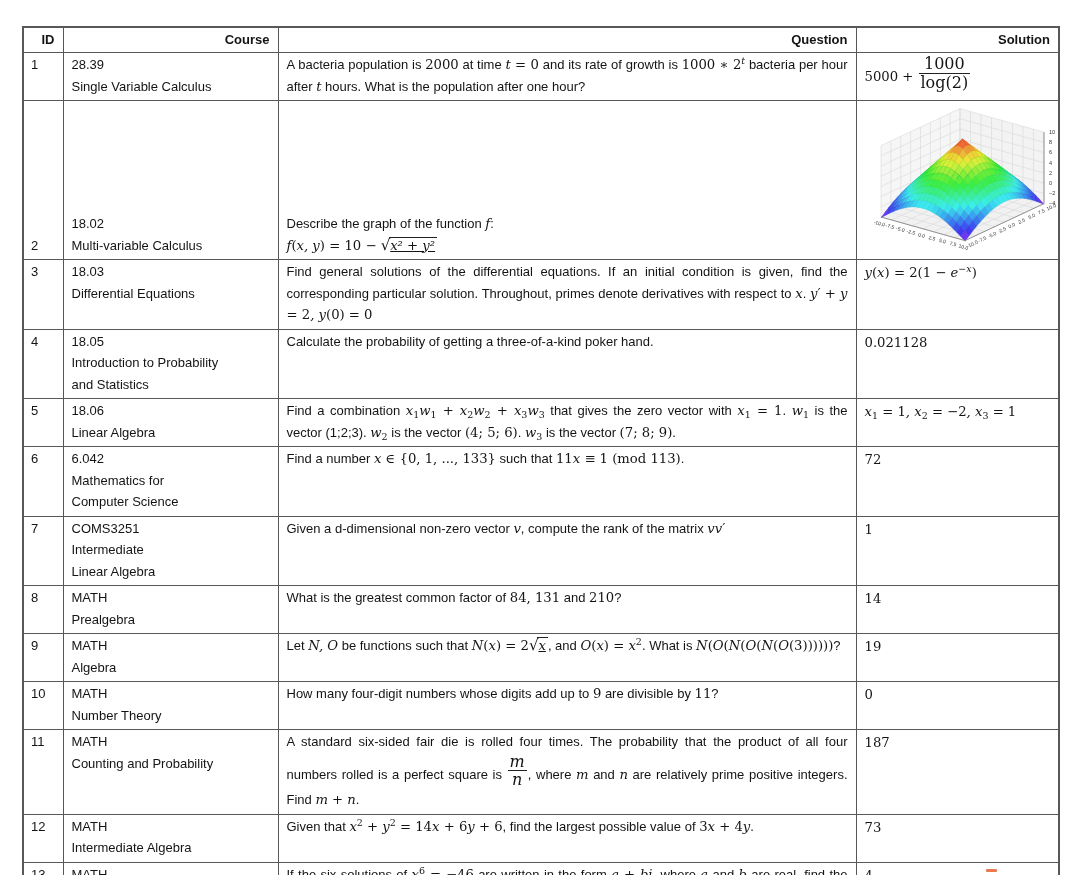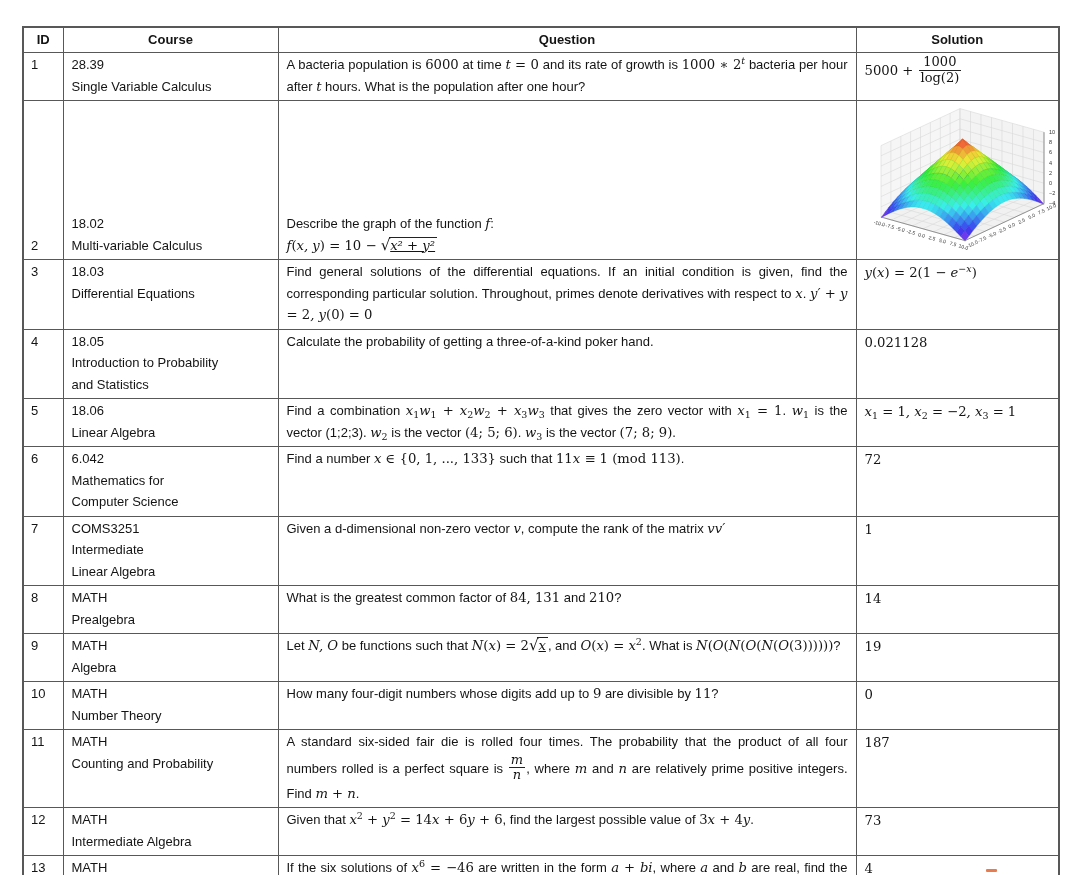--- a/index.html
+++ b/index.html
@@ -4,21 +4,21 @@
 <style>
   html,body{margin:0;padding:0;}
   body{
     width:1080px;height:875px;background:#ffffff;position:relative;overflow:hidden;
     font-family:"Liberation Sans",sans-serif;color:#141414;
   }
   .tablewrap{position:absolute;left:22px;top:26px;}
   table{border-collapse:collapse;width:1036px;table-layout:fixed;border:2px solid #585858;}
   th,td{border:1px solid #585858;}
   th{
-    font-size:13px;font-weight:bold;text-align:center;
+    font-size:13px;font-weight:bold;text-align:right;
     padding:3px 8px 4px 8px;line-height:17px;
   }
   td{
     vertical-align:top;font-size:13px;line-height:21.5px;
     padding:1px 8px 3px 8px;
   }
   td.idcell{padding-left:7px;}
   td.course{white-space:pre-line;}
   td.question{text-align:justify;}
   td.solution{padding-top:2px;}
@@ -26,21 +26,21 @@
   td.plotcell{padding:2px 2px 4px 4px;}
   td.plotcell svg{display:block;}
   
   .mi{font-family:"DejaVu Serif",serif;font-style:italic;font-size:13.2px;}
   .mr{font-family:"DejaVu Serif",serif;font-size:13.2px;}
   sup,sub{line-height:0;position:relative;vertical-align:baseline;}
   sup.mi,sup.mr,sub.mi,sub.mr{font-size:9.5px;}
   sup{top:-5px;}
   sub{top:3px;}
   .frac{display:inline-block;vertical-align:-7px;text-align:center;line-height:1.12;margin:0 1px;}
-  .frac .fn,.frac .fd{display:block;padding:0 2px;font-size:13px;}
+  .frac .fn,.frac .fd{display:block;padding:0 2px;font-size:16px;}
   .frac .fn{border-bottom:1px solid #222;}
   .sq{white-space:nowrap;display:inline-block;}
   .sq .sqs{font-size:15px;}
   .sq .sqb{border-top:1.2px solid #222;padding:0 2px 0 1px;margin-left:-1px;text-decoration:underline;}
   .orange-mark{position:absolute;left:986px;top:869px;width:11px;height:3px;border-radius:1px;background:#e87c4e;}
 </style>
 </head>
 <body>
 
 <div class="tablewrap">
@@ -57,21 +57,21 @@
       <th>Course</th>
       <th>Question</th>
       <th>Solution</th>
     </tr>
   </thead>
   <tbody>
     <tr>
       <td class="idcell">1</td>
       <td class="course">28.39
 Single Variable Calculus</td>
-      <td class="question">A bacteria population is <span class="mr">6000</span> at time <span class="mi">t</span><span class="mr"> = 0</span> and its rate of growth is <span class="mr">1000 ∗ 2</span><sup class="mi">t</sup> bacteria per hour after <span class="mi">t</span> hours. What is the population after one hour?</td>
+      <td class="question">A bacteria population is <span class="mr">2000</span> at time <span class="mi">t</span><span class="mr"> = 0</span> and its rate of growth is <span class="mr">1000 ∗ 2</span><sup class="mi">t</sup> bacteria per hour after <span class="mi">t</span> hours. What is the population after one hour?</td>
       <td class="solution"><span class="mr">5000 + </span><span class="frac"><span class="fn mr">1000</span><span class="fd mr">log(2)</span></span></td>
     </tr>
     <tr class="vbottom">
       <td class="idcell">2</td>
       <td class="course">18.02
 Multi-variable Calculus</td>
       <td class="question">Describe the graph of the function <span class="mi">f</span>:<br><span class="mi">f</span><span class="mr">(</span><span class="mi">x, y</span><span class="mr">) = 10 − </span><span class="sq"><span class="sqs mr">√</span><span class="sqb mi">x² + y²</span></span></td>
       <td class="solution plotcell">
         <div>
               <svg width="202" height="152" viewBox="0 0 202 152">

